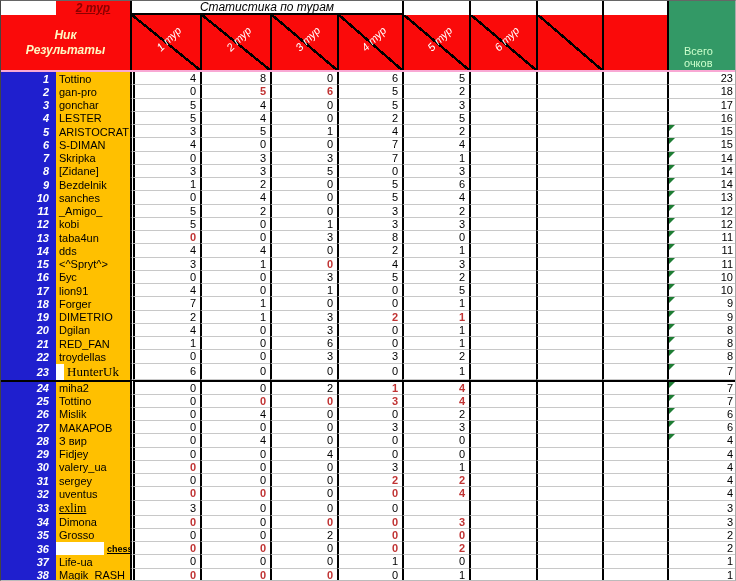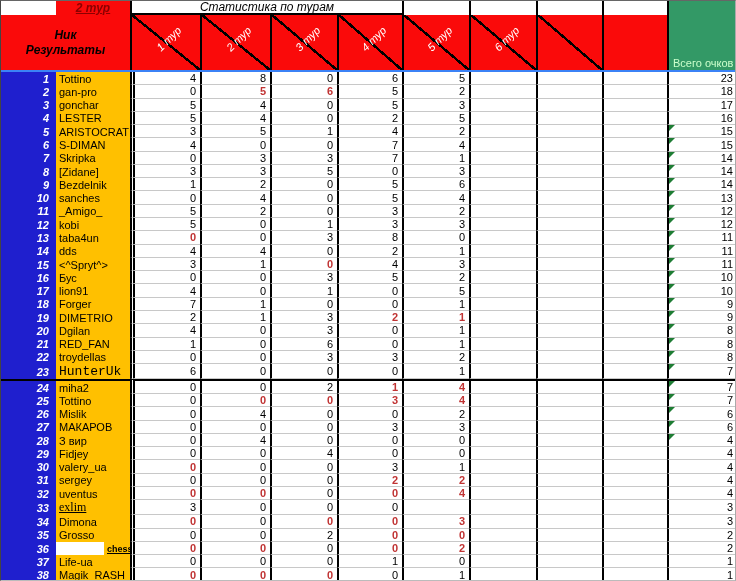--- a/index.html
+++ b/index.html
@@ -16,77 +16,77 @@
     background:#fff;
   }
   .grid{
     display:grid;
     grid-template-columns:55px 74px 70px 70px 67px 65px 67px 67px 66px 65px 69px;
   }
   
   .header{
     height:71px;
     box-sizing:border-box;
-    border-bottom:2px solid #3b82f6;
+    border-bottom:2px solid #f9a8d4;
     grid-template-rows:14px 1fr;
   }
   .hcell{box-sizing:border-box;position:relative;}
   .corner-white{grid-column:1;grid-row:1;background:#fff;}
   .corner-round{
     grid-column:2;grid-row:1;background:var(--header-red);
     display:flex;align-items:center;justify-content:center;
     font-size:12px;font-weight:bold;font-style:italic;
     text-decoration:underline;color:var(--maroon);
   }
   .title-cell{
     grid-column:3 / span 4;grid-row:1;background:#fff;
     border-left:2px solid #000;border-bottom:2px solid #000;
     display:flex;align-items:center;justify-content:center;
     font-size:12px;font-weight:normal;font-style:italic;color:#000;
   }
   .strip{grid-column-end:span 1;grid-row:1;background:#fff;border-left:2px solid #000;}
   .nick-cell{
     grid-column:1 / span 2;grid-row:2;background:var(--header-red);
     display:flex;flex-direction:column;align-items:center;justify-content:center;
-    font-size:12px;font-weight:bold;font-style:italic;color:#000000;
+    font-size:12px;font-weight:bold;font-style:italic;color:#fef9c3;
     line-height:15px;
   }
   .round-cell,.diag-cell{
     grid-row:2;background-color:var(--header-red);
     border-left:2px solid #000;
     background-image:linear-gradient(to top right,
       transparent calc(50% - 1.2px),#000 calc(50% - 1.2px),
       #000 calc(50% + 1.2px),transparent calc(50% + 1.2px));
     display:flex;align-items:center;justify-content:center;overflow:hidden;
   }
   .round-cell span{
     transform:rotate(-45deg) translate(5px,-1px);
     font-size:11px;font-style:italic;color:#fff;white-space:nowrap;
   }
   .plain-red{grid-column:10;grid-row:2;background:var(--header-red);border-left:2px solid #000;}
   .total-head{
     grid-column:11;grid-row:1 / span 2;background:var(--header-green);
     border-left:2px solid #000;
     display:flex;align-items:flex-end;justify-content:flex-start;
-    padding:0 0 1px 4px;box-sizing:border-box;
+    padding:0 0 1px 15px;box-sizing:border-box;
     font-size:11px;color:#ccffcc;
   }
   
   .body{height:523px;display:grid;grid-template-rows:repeat(39,1fr);}
   .row{display:grid;grid-template-columns:55px 74px 70px 70px 67px 65px 67px 67px 66px 65px 69px;}
   .cell{
     box-sizing:border-box;display:flex;align-items:center;
     font-size:11px;overflow:hidden;white-space:nowrap;
   }
   .rank-cell{
     background:var(--rank-blue);color:#fff;font-weight:bold;font-style:italic;
     justify-content:flex-end;padding-right:7px;
   }
   .name-cell{background:var(--name-gold);color:#000;padding-left:3px;justify-content:flex-start;}
-  .name-serif{font-family:Liberation Mono, monospace;font-size:13px;}
+  .name-serif{font-family:Liberation Serif, serif;font-size:13px;margin-left:8px;}
   .name-serif-underline{font-family:"Liberation Serif","DejaVu Serif",serif;font-size:12px;text-decoration:underline;}
   .name-small-bold-underline{font-size:9px;font-weight:bold;text-decoration:underline;margin-left:48px;}
   .score-cell,.spacer-cell,.total-cell{
     background:#fff;border-left:2px solid #000;
     border-bottom:1px solid #c8c8c8;
     justify-content:flex-end;padding-right:4px;color:#000;
   }
   .score-cell.first{border-left:5px double #000;}
   .score-cell.red{color:var(--value-red);font-weight:bold;}
   .spacer-cell{padding:0;}

